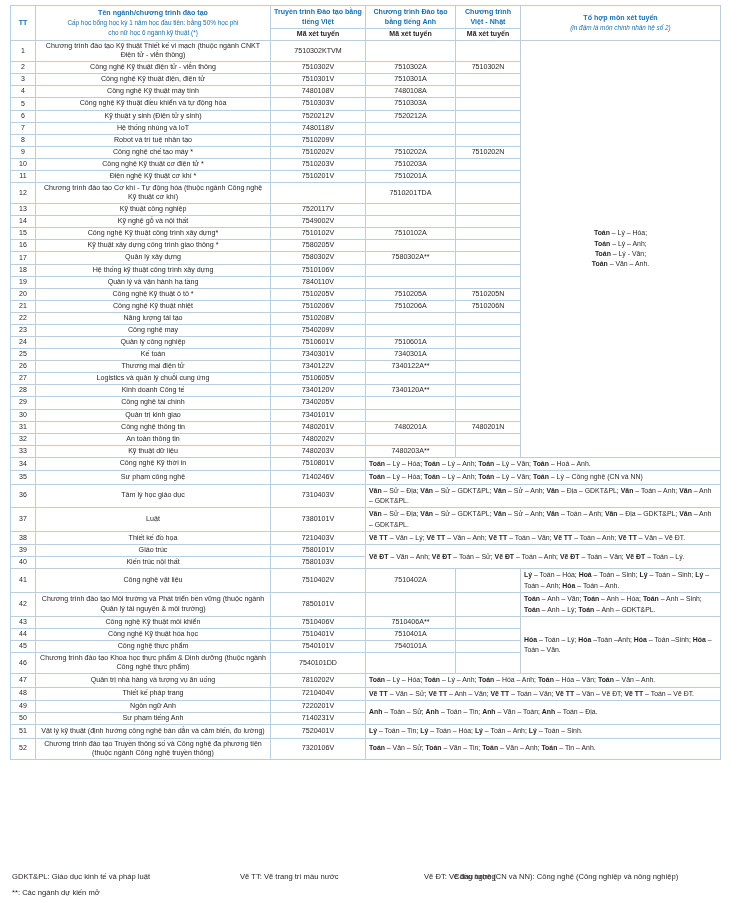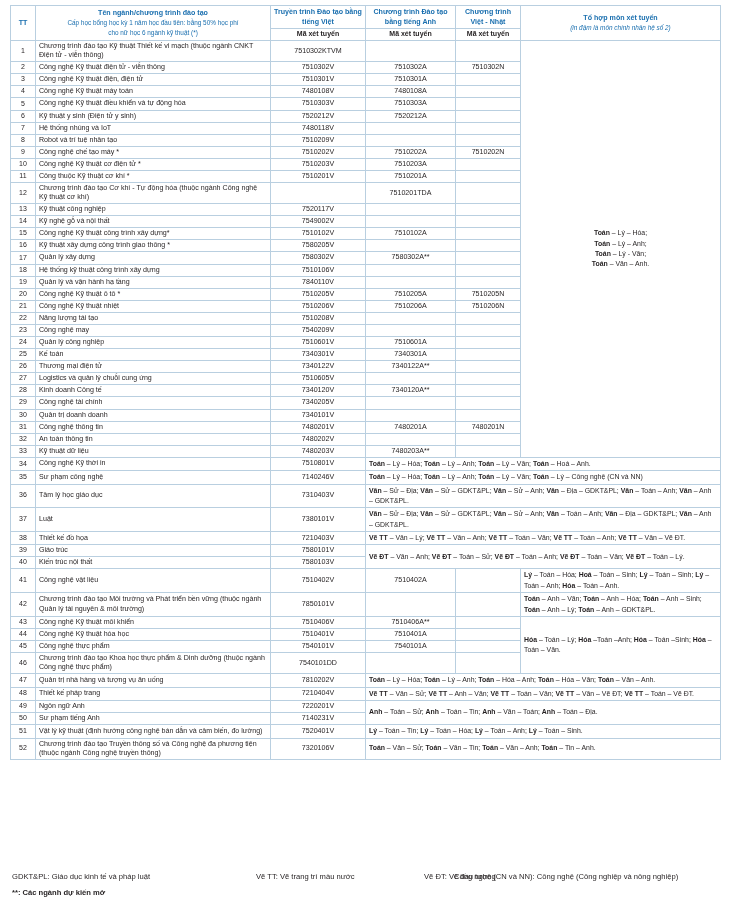--- a/index.html
+++ b/index.html
@@ -50,37 +50,37 @@
   }
   .hdr2 td{
     color:#231f20;
     font-weight:bold;
     text-align:center;
     font-size:7px;
     padding:3px 2px;
   }
   
   .c-tt{text-align:center;font-size:7px;}
-  .c-name{text-align:left;font-size:7.1px;padding-left:5px;}
+  .c-name{text-align:center;font-size:7.1px;padding-left:5px;}
   .c-code{text-align:center;font-size:7.1px;}
   .c-comb{text-align:left;font-size:6.9px;padding-left:6px;padding-right:4px;line-height:1.5;}
   .c-comb.ctr{text-align:center;}
   .c-comb b{font-weight:bold;}
   
   .legend{
     position:absolute;left:12px;top:872px;width:716px;
     font-size:7.6px;color:#231f20;
   }
   .legend .row1{position:relative;height:14px;}
   .legend .row1 span{position:absolute;white-space:nowrap;}
   .lg1{left:0px;}
-  .lg2{left:244px;text-align:center;}
+  .lg2{left:228px;text-align:center;}
   .lg3{left:380px;margin-left:32px;}
   .lg4{left:442px;}
-  .legend .row2{margin-top:2px;font-weight:bold;}
+  .legend .row2{margin-top:2px;}
 </style>
 </head>
 <body>
 
 <div id="sheet">
 
   <table class="adm">
     <colgroup>
       <col style="width:25px">
       <col style="width:235px">
@@ -120,21 +120,21 @@
         </tr>
         <tr>
           <td class="c-tt">3</td>
           <td class="c-name">Công nghệ Kỹ thuật điện, điện tử</td>
           <td class="c-code">7510301V</td>
           <td class="c-code">7510301A</td>
           <td class="c-code"></td>
         </tr>
         <tr>
           <td class="c-tt">4</td>
-          <td class="c-name">Công nghệ Kỹ thuật máy toán</td>
+          <td class="c-name">Công nghệ Kỹ thuật máy tính</td>
           <td class="c-code">7480108V</td>
           <td class="c-code">7480108A</td>
           <td class="c-code"></td>
         </tr>
         <tr>
           <td class="c-tt">5</td>
           <td class="c-name">Công nghệ Kỹ thuật điều khiển và tự động hóa</td>
           <td class="c-code">7510303V</td>
           <td class="c-code">7510303A</td>
           <td class="c-code"></td>
@@ -169,21 +169,21 @@
         </tr>
         <tr>
           <td class="c-tt">10</td>
           <td class="c-name">Công nghệ Kỹ thuật cơ điện tử *</td>
           <td class="c-code">7510203V</td>
           <td class="c-code">7510203A</td>
           <td class="c-code"></td>
         </tr>
         <tr>
           <td class="c-tt">11</td>
-          <td class="c-name">Công thuộc Kỹ thuật cơ khí *</td>
+          <td class="c-name">Điện nghệ Kỹ thuật cơ khí *</td>
           <td class="c-code">7510201V</td>
           <td class="c-code">7510201A</td>
           <td class="c-code"></td>
         </tr>
         <tr>
           <td class="c-tt">12</td>
           <td class="c-name">Chương trình đào tạo Cơ khí - Tự động hóa (thuộc ngành Công nghệ Kỹ thuật cơ khí)</td>
           <td class="c-code"></td>
           <td class="c-code">7510201TDA</td>
           <td class="c-code"></td>
@@ -302,21 +302,21 @@
         </tr>
         <tr>
           <td class="c-tt">29</td>
           <td class="c-name">Công nghệ tài chính</td>
           <td class="c-code">7340205V</td>
           <td class="c-code"></td>
           <td class="c-code"></td>
         </tr>
         <tr>
           <td class="c-tt">30</td>
-          <td class="c-name">Quản trị doanh doanh</td>
+          <td class="c-name">Quản trị kinh giao</td>
           <td class="c-code">7340101V</td>
           <td class="c-code"></td>
           <td class="c-code"></td>
         </tr>
         <tr>
           <td class="c-tt">31</td>
           <td class="c-name">Công nghệ thông tin</td>
           <td class="c-code">7480201V</td>
           <td class="c-code">7480201A</td>
           <td class="c-code">7480201N</td>

